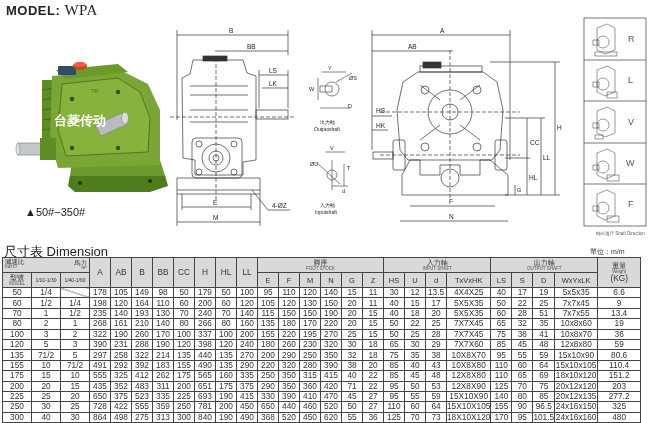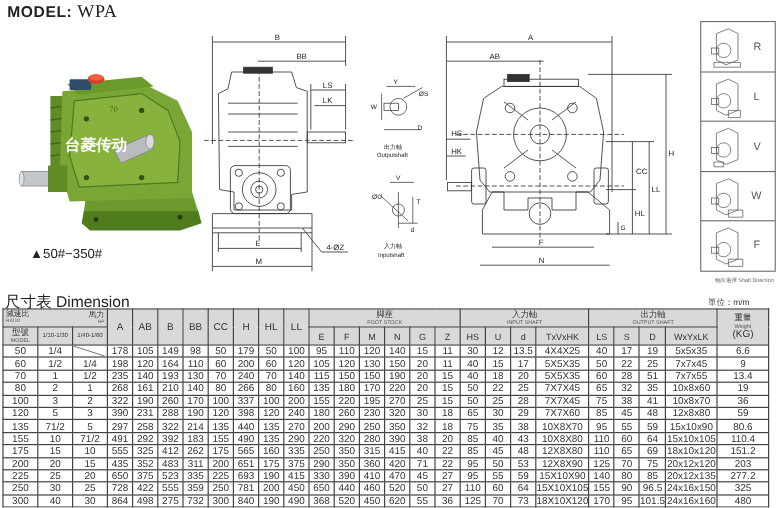--- a/index.html
+++ b/index.html
@@ -703,21 +703,21 @@
         <td>24x16x150</td>
         <td>325</td>
       </tr>
       <tr>
         <td>300</td>
         <td>40</td>
         <td>30</td>
         <td>864</td>
         <td>498</td>
         <td>275</td>
-        <td>732</td>
+        <td>313</td>
         <td>300</td>
         <td>840</td>
         <td>190</td>
         <td>490</td>
         <td>368</td>
         <td>520</td>
         <td>450</td>
         <td>620</td>
         <td>55</td>
         <td>36</td>

